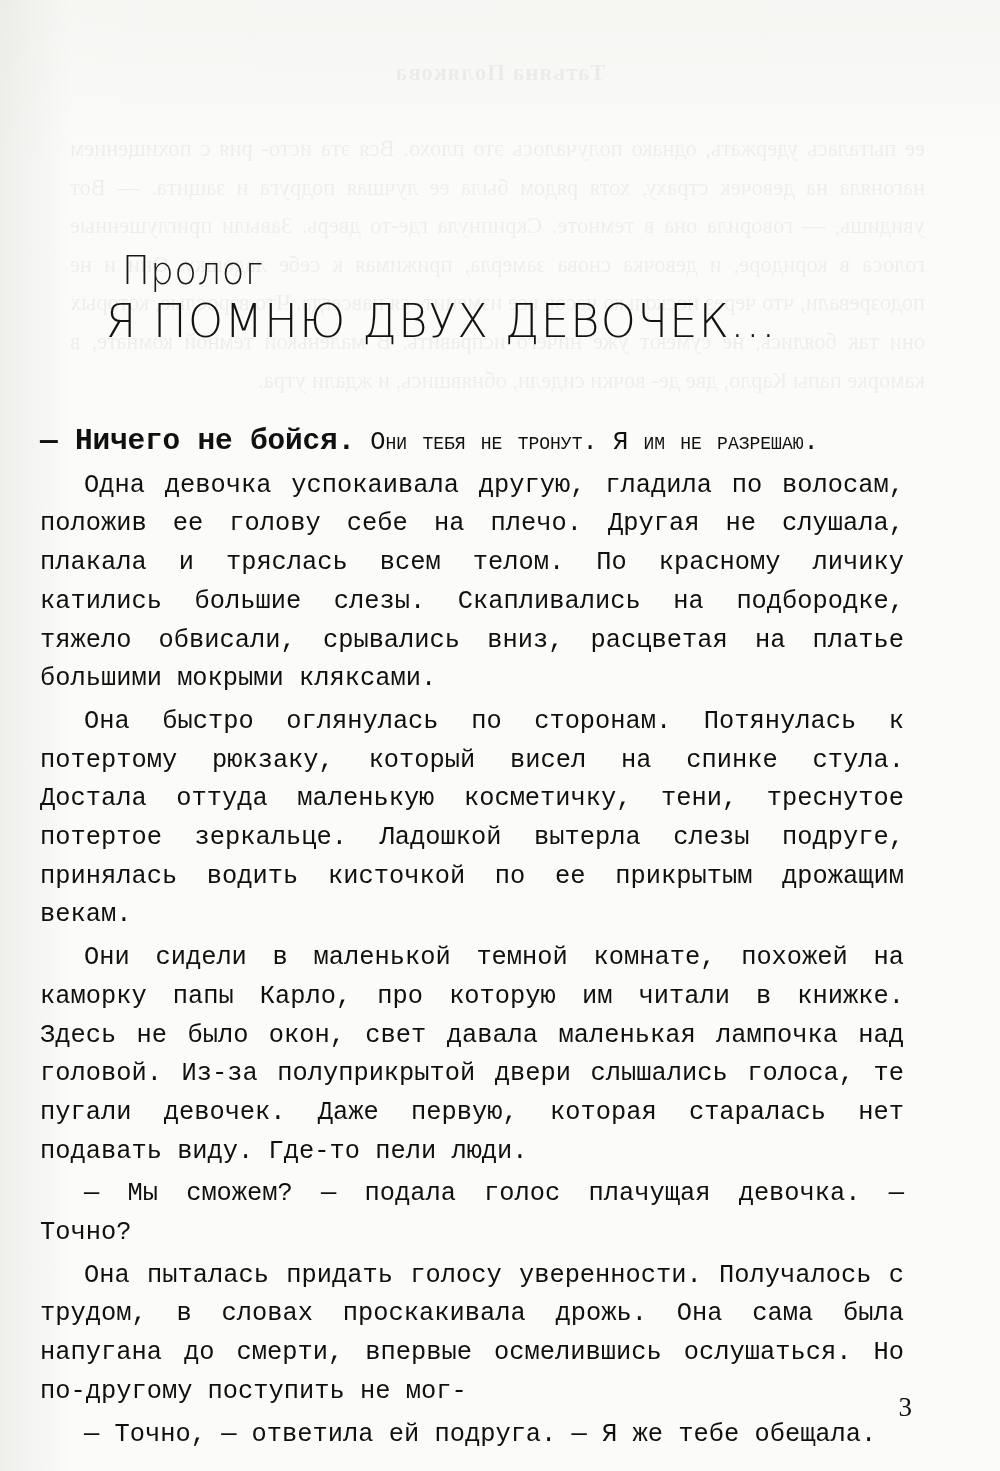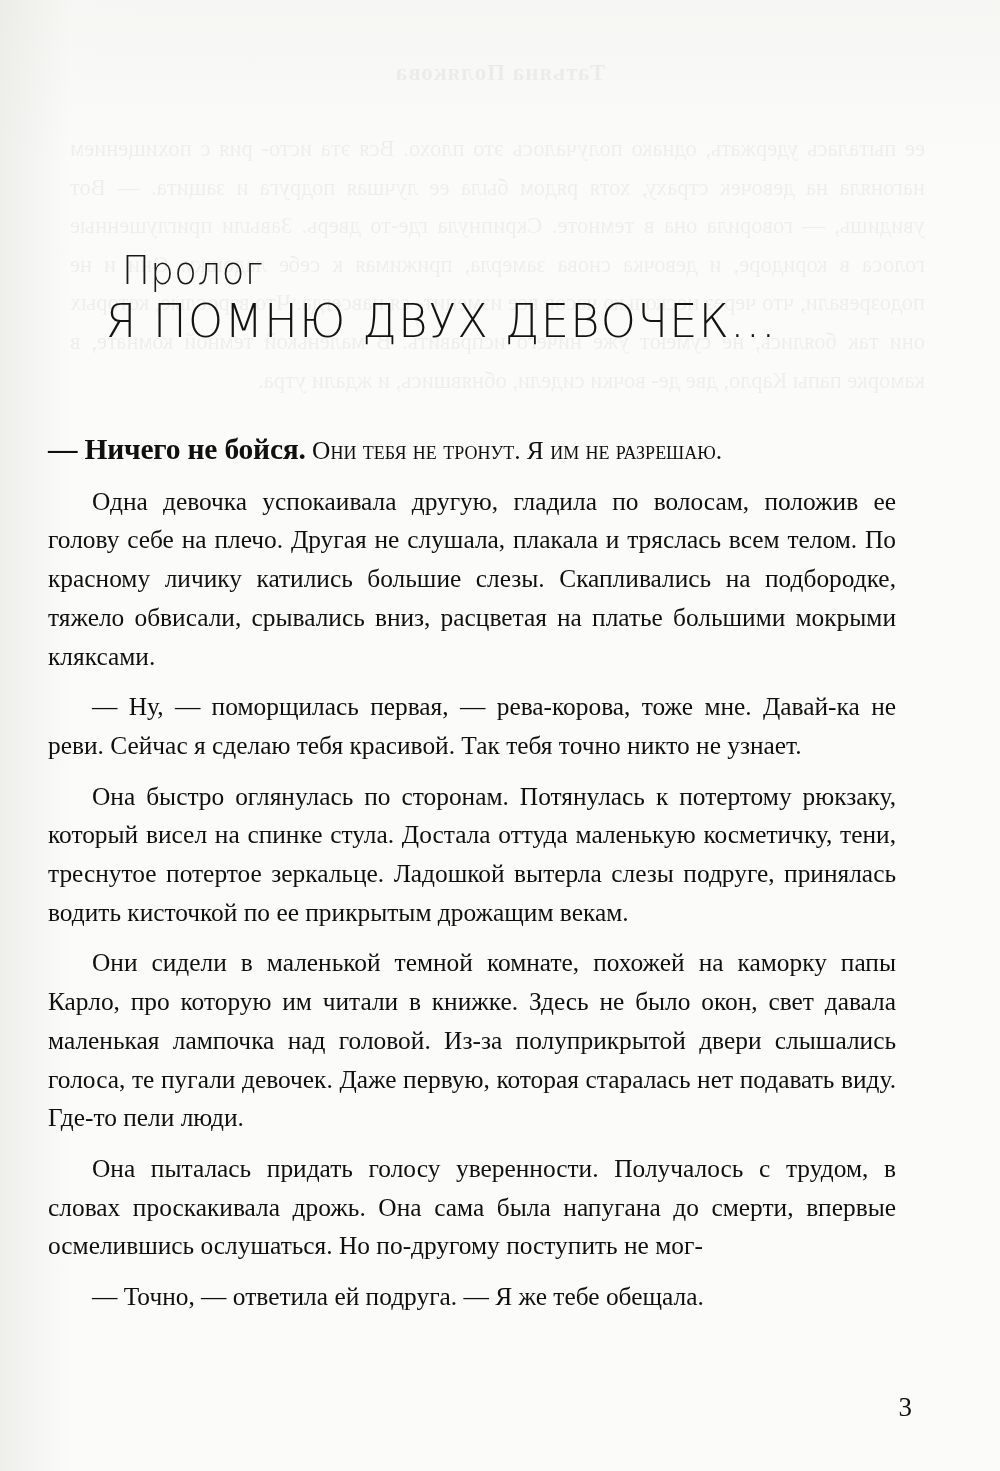--- a/index.html
+++ b/index.html
@@ -95,22 +95,23 @@
     top: 418px;
     width: 872px;
     font-size: 25.4px;
     line-height: 38.7px;
     text-align: justify;
     text-justify: inter-word;
     color: #101010;
     hyphens: manual;
   }
   .body-text p {
-    margin: 12px;
+    margin: 4px;
     text-indent: 44px;
+    font-family: Liberation Mono, monospace;
   }
   .body-text p.first {
     text-indent: 0;
   }
   .lead {
     font-weight: bold;
     font-size: 29.5px;
     letter-spacing: -0.2px;
   }
   .smallcaps-run {
@@ -151,22 +152,22 @@
   </div>
 
   <div class="heading">
     <div class="kicker">Пролог</div>
     <div class="chapter-title">Я ПОМНЮ ДВУХ ДЕВОЧЕК...</div>
   </div>
 
   <div class="body-text">
     <p class="first"><span class="lead">— Ничего не бойся.</span><span class="smallcaps-run"> Они тебя не тронут. Я им не разрешаю.</span></p>
     <p>Одна девочка успокаивала другую, гладила по волосам, положив ее голову себе на плечо. Другая не слушала, плакала и тряслась всем телом. По красному личику катились большие слезы. Скапливались на подбородке, тяжело обвисали, срывались вниз, расцветая на платье большими мокрыми кляксами.</p>
-    <p>— Ну, — поморщилась первая, — рева-корова, тоже мне. Давай-ка не реви. Сейчас я сделаю тебя красивой. Так тебя точно никто не узнает.</p>
     <p>Она быстро оглянулась по сторонам. Потянулась к потертому рюкзаку, который висел на спинке стула. Достала оттуда маленькую косметичку, тени, треснутое потертое зеркальце. Ладошкой вытерла слезы подруге, принялась водить кисточкой по ее прикрытым дрожащим векам.</p>
     <p>Они сидели в маленькой темной комнате, похожей на каморку папы Карло, про которую им читали в книжке. Здесь не было окон, свет давала маленькая лампочка над головой. Из-за полуприкрытой двери слышались голоса, те пугали девочек. Даже первую, которая старалась нет подавать виду. Где-то пели люди.</p>
+    <p>— Мы сможем? — подала голос плачущая девочка. — Точно?</p>
     <p>Она пыталась придать голосу уверенности. Получалось с трудом, в словах проскакивала дрожь. Она сама была напугана до смерти, впервые осмелившись ослушаться. Но по-другому поступить не мог-</p>
     <p>— Точно, — ответила ей подруга. — Я же тебе обещала.</p>
   </div>
 
   <div class="folio">3</div>
 
 </div>
 
 </body></html>

